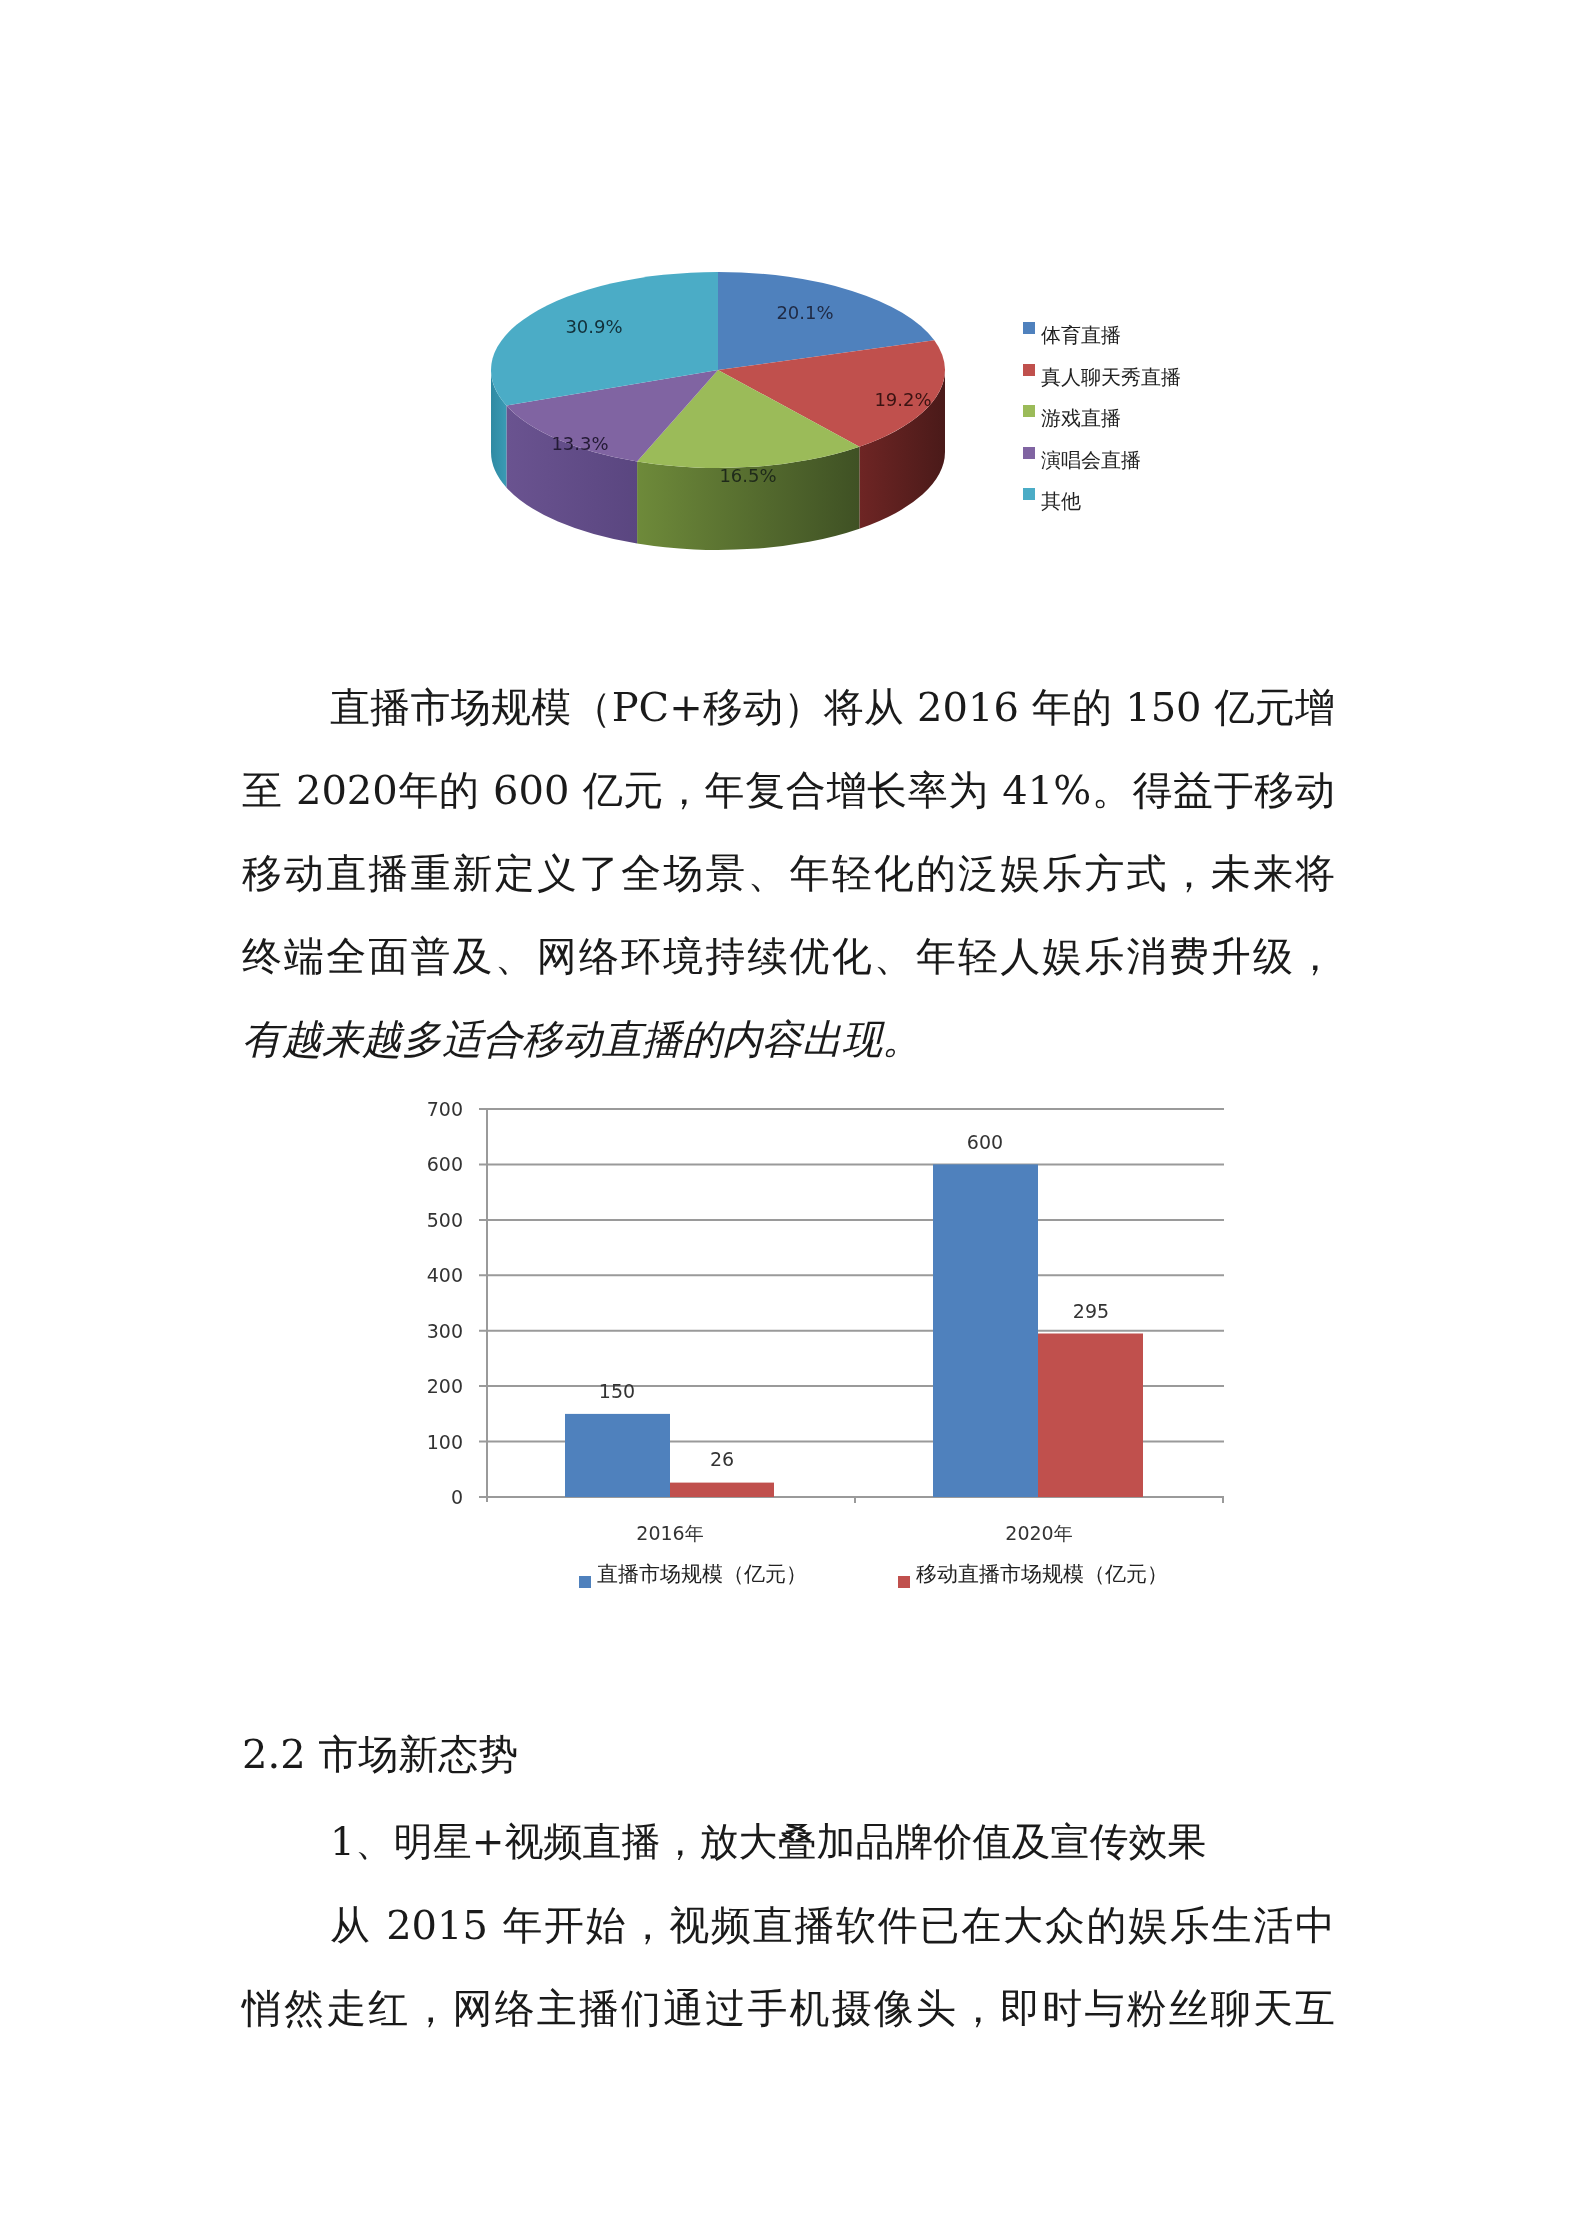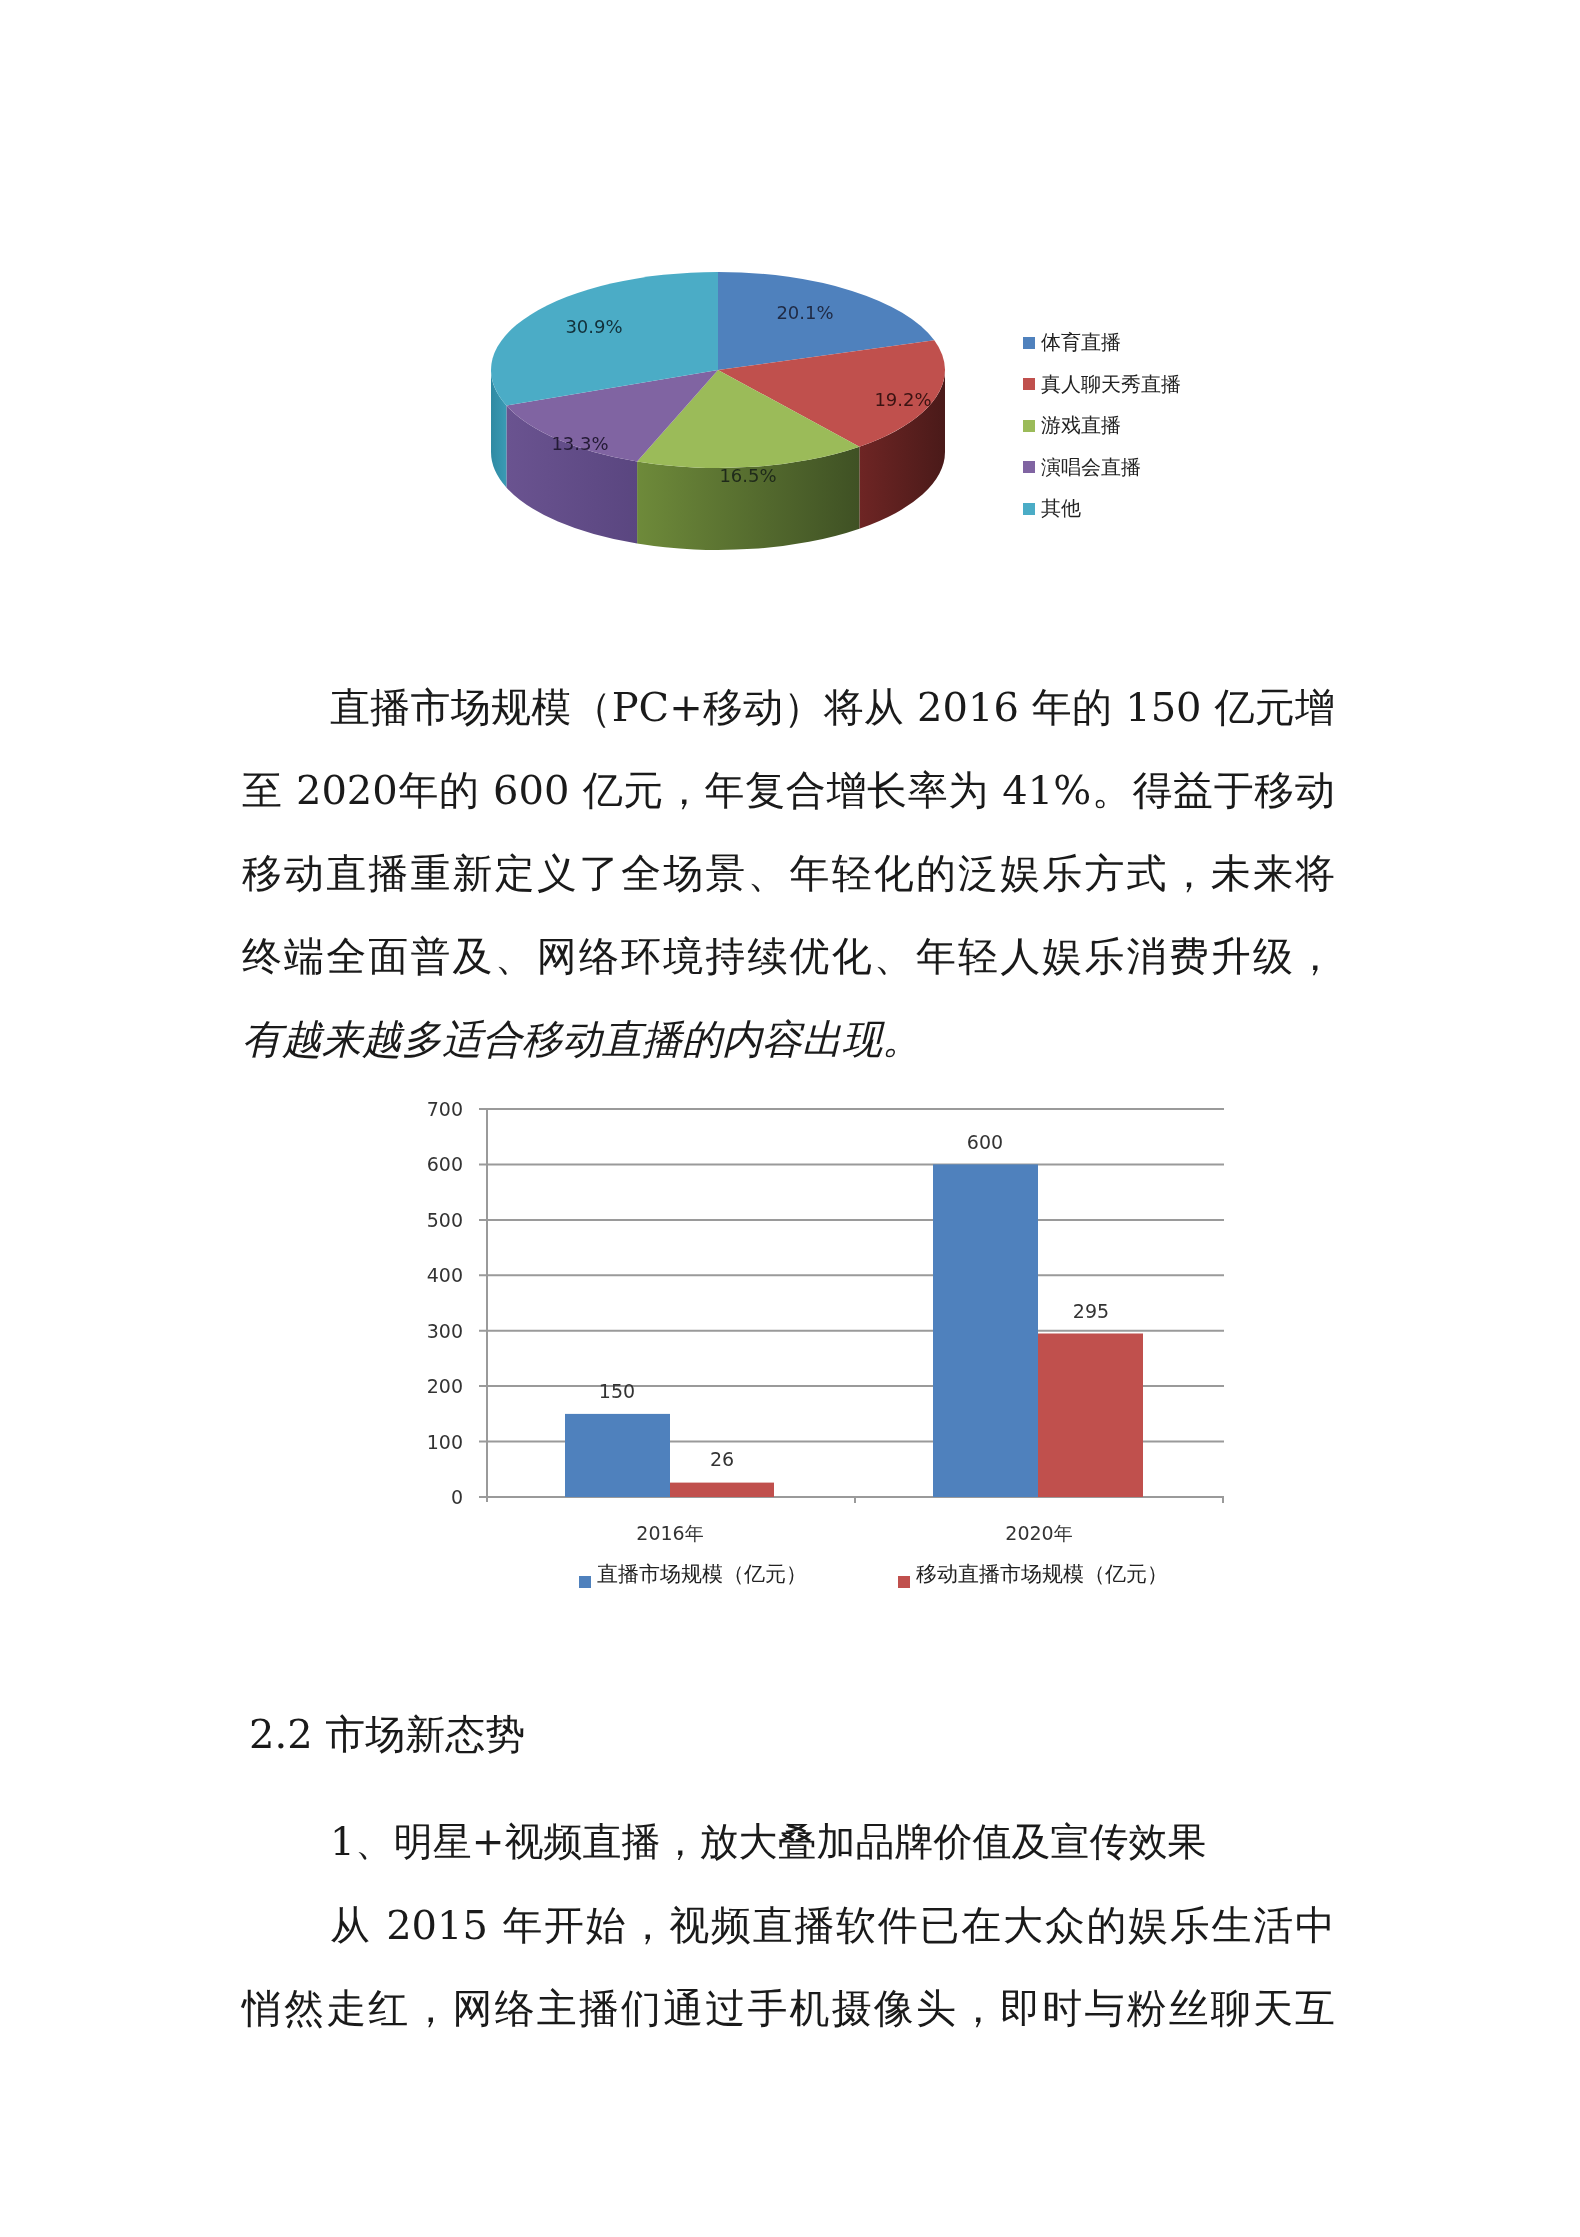--- a/index.html
+++ b/index.html
@@ -1,27 +1,27 @@
 <!DOCTYPE html>
 <html><head>
 <meta charset="utf-8">
 <style>
   html, body { margin: 0; padding: 0; background: #ffffff; }
   body { width: 1580px; height: 2237px; position: relative; overflow: hidden;
          font-family: "DejaVu Serif", "Liberation Serif", serif; color: #1a1a1a; }
   .abs { position: absolute; }
   .chart-svg text { font-family: "DejaVu Sans", "Liberation Sans", sans-serif; }
   .legend { position: absolute; left: 1023px; top: 322px; font-family: "DejaVu Sans", "Liberation Sans", sans-serif; font-size: 20px; color: #222; }
-  .legend-item { display: flex; align-items: center; height: 41.5px; }
+  .legend-item { display: flex; align-items: flex-start; height: 41.5px; }
   .legend-swatch { width: 12px; height: 12px; margin-right: 6px; }
   .para { position: absolute; left: 242px; width: 1093px; font-size: 40px; line-height: 83px; }
   .line { display: block; height: 83px; white-space: nowrap; text-align: justify; text-align-last: justify; }
   .line.last { text-align-last: left; font-style: italic; }
   .line.indent { padding-left: 88px; }
-  .heading { position: absolute; left: 249px; font-size: 40px; white-space: nowrap; }
+  .heading { position: absolute; left: 242px; font-size: 40px; white-space: nowrap; margin-top: 20px; }
   .subheading { position: absolute; left: 330px; font-size: 39px; white-space: nowrap; }
   .bar-legend { position: absolute; top: 1560px; font-family: Liberation Serif, serif; font-size: 21px; color: #222; display: flex; align-items: flex-end; margin-left: 43px; }
   .bar-legend .legend-swatch { width: 12px; height: 12px; margin-right: 6px; }
 </style>
 </head>
 <body>
 
 <svg class="abs chart-svg" style="left:0;top:0" width="1580" height="620" viewBox="0 0 1580 620">
   <defs>
     <linearGradient id="sideRed" x1="0" x2="1" y1="0" y2="0">

